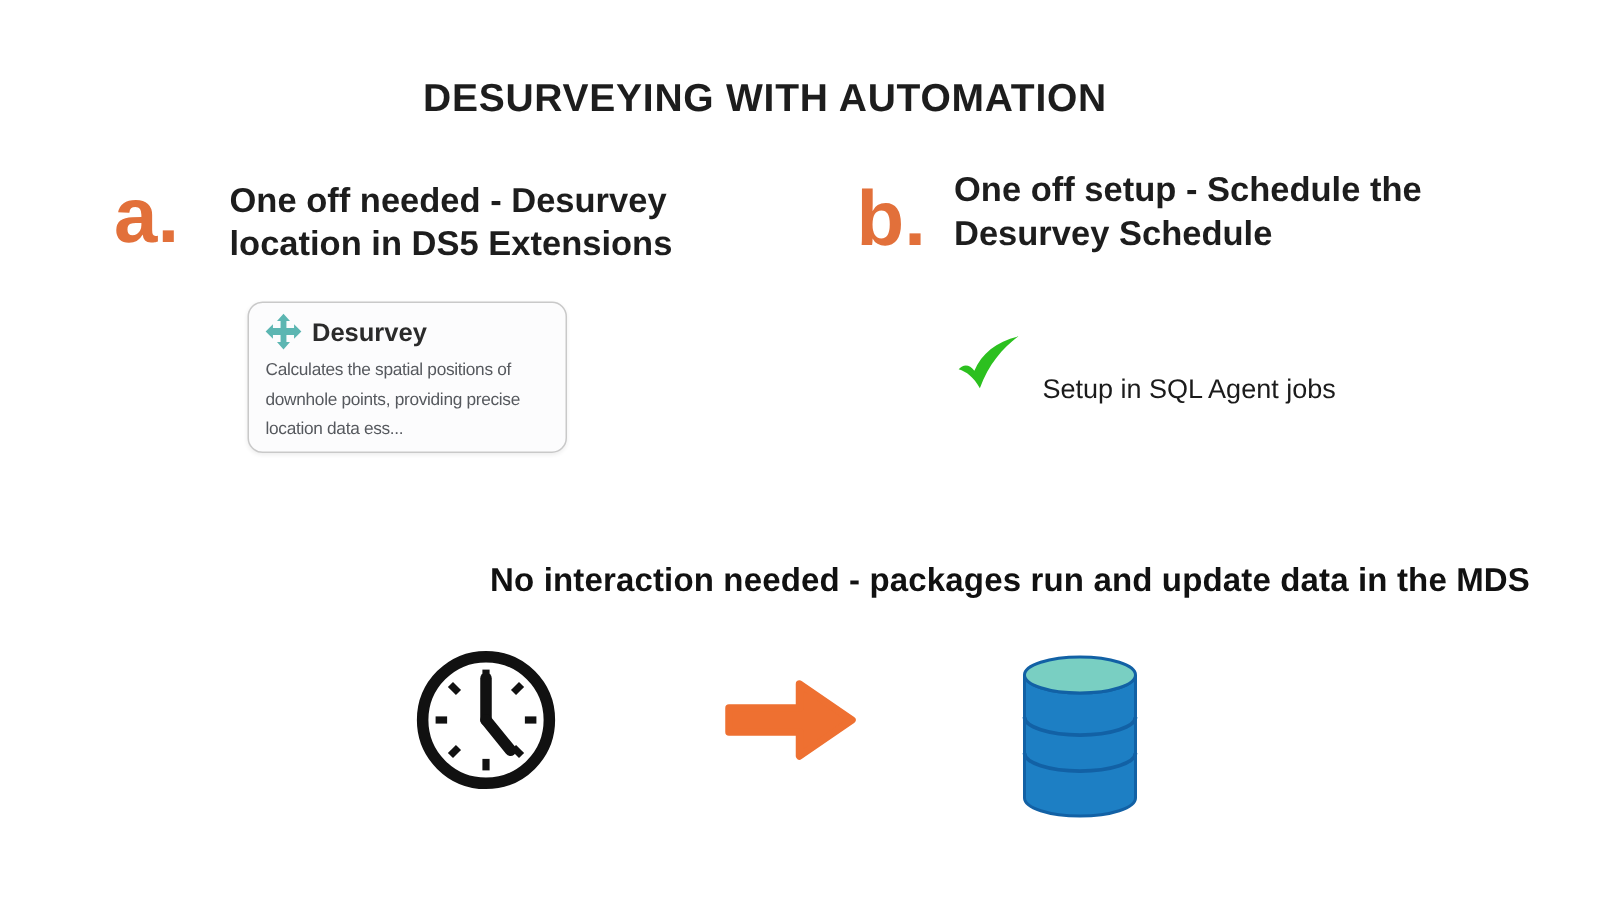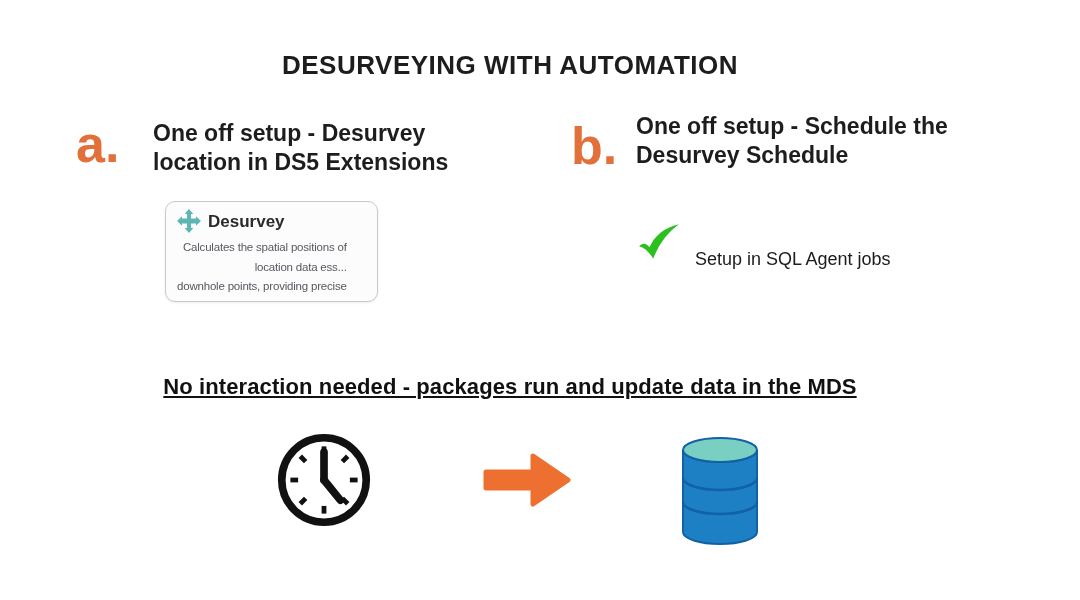--- a/index.html
+++ b/index.html
@@ -46,21 +46,20 @@
   .heading-b{left:636px;top:112px;}
   .sec-heading span{display:block;}
 
   .card{
     position:absolute;left:165px;top:201px;
     width:213px;height:101px;
     background:var(--card-bg);
     border:1.5px solid var(--card-border);
     border-radius:10px;
     box-shadow:0 1px 3px rgba(0,0,0,.07);
-    text-align:right;
   }
   .card .move-icon{position:absolute;left:10px;top:6px;width:26px;height:26px;}
   .card-title{
     position:absolute;left:42px;top:10px;
     font-size:17px;font-weight:bold;color:#2B2B2B;
   }
   .card-desc{
     position:absolute;left:11px;top:36px;
     font-size:11.5px;line-height:19.5px;letter-spacing:-0.2px;
     color:var(--muted);white-space:nowrap;
@@ -68,52 +67,51 @@
   .card-desc span{display:block;}
 
   .check-row-icon{position:absolute;left:637px;top:223px;width:44px;height:38px;}
   .check-label{
     position:absolute;left:695px;top:233px;
     font-size:18px;color:#1B1B1B;margin-top:16px;
   }
 
   .bottom-heading{
     position:absolute;top:374px;left:0;right:0;
-    text-align:center;
+    text-align:right;
     font-size:22px;font-weight:bold;letter-spacing:.1px;
     color:#111;
-    text-decoration:underline;
   }
   .clock{position:absolute;left:276px;top:432px;width:96px;height:96px;}
   .flow-arrow{position:absolute;left:482px;top:451px;width:90px;height:58px;}
   .database{position:absolute;left:679px;top:436px;width:82px;height:112px;}
   svg{display:block;overflow:visible;}
 </style>
 </head>
 <body>
 
 <div class="slide">
 
   <div class="page-title">DESURVEYING WITH AUTOMATION</div>
 
   <div class="big-label label-a">a.</div>
   <div class="sec-heading heading-a">
-    <span>One off setup - Desurvey</span>
+    <span>One off needed - Desurvey</span>
     <span>location in DS5 Extensions</span>
   </div>
 
   <div class="card">
     <svg class="move-icon" viewBox="0 0 24 24" aria-hidden="true">
       <path fill="var(--teal)" d="M12 1 L16 5.5 H13.8 V9.8 H18.5 V7.6 L23 12 L18.5 16.4 V14.2 H13.8 V18.5 H16 L12 23 L8 18.5 H10.2 V14.2 H5.5 V16.4 L1 12 L5.5 7.6 V9.8 H10.2 V5.5 H8 Z"></path>
     </svg>
     <div class="card-title">Desurvey</div>
     <div class="card-desc">
       <span>Calculates the spatial positions of</span>
+      <span>downhole points, providing precise</span>
       <span>location data ess...</span>
-      <span>downhole points, providing precise</span>
     </div>
   </div>
 
   <div class="big-label label-b">b.</div>
   <div class="sec-heading heading-b">
     <span>One off setup - Schedule the</span>
     <span>Desurvey Schedule</span>
   </div>
 
   <svg class="check-row-icon" viewBox="0 0 42 36" aria-hidden="true">

